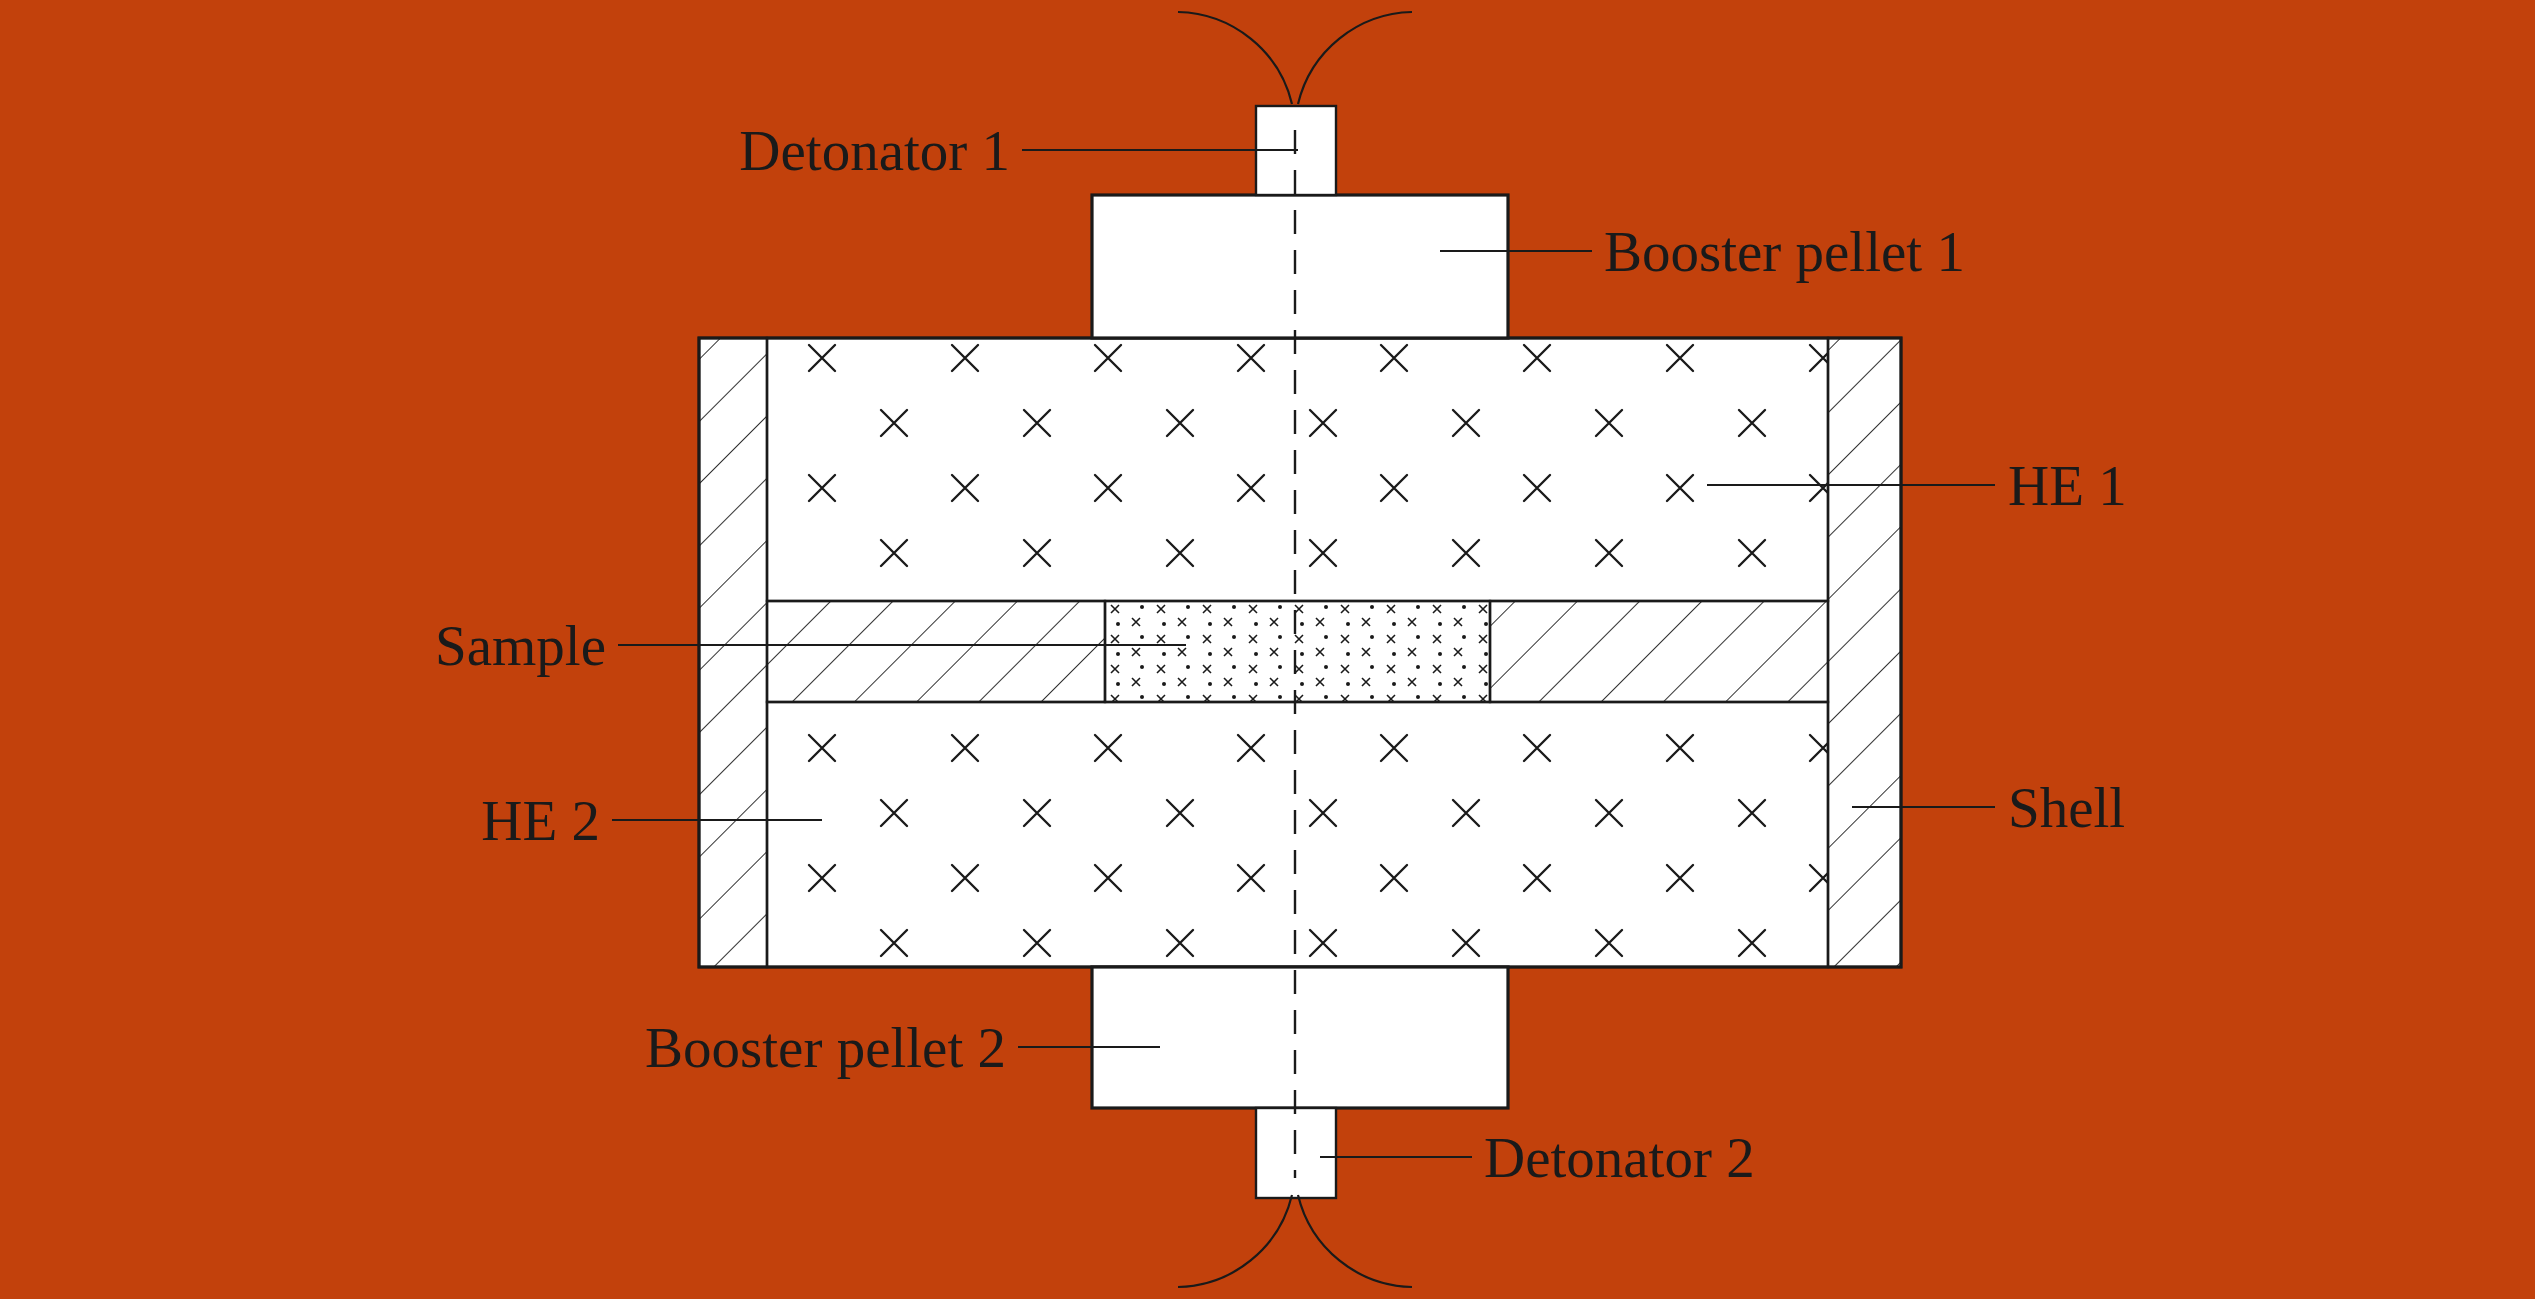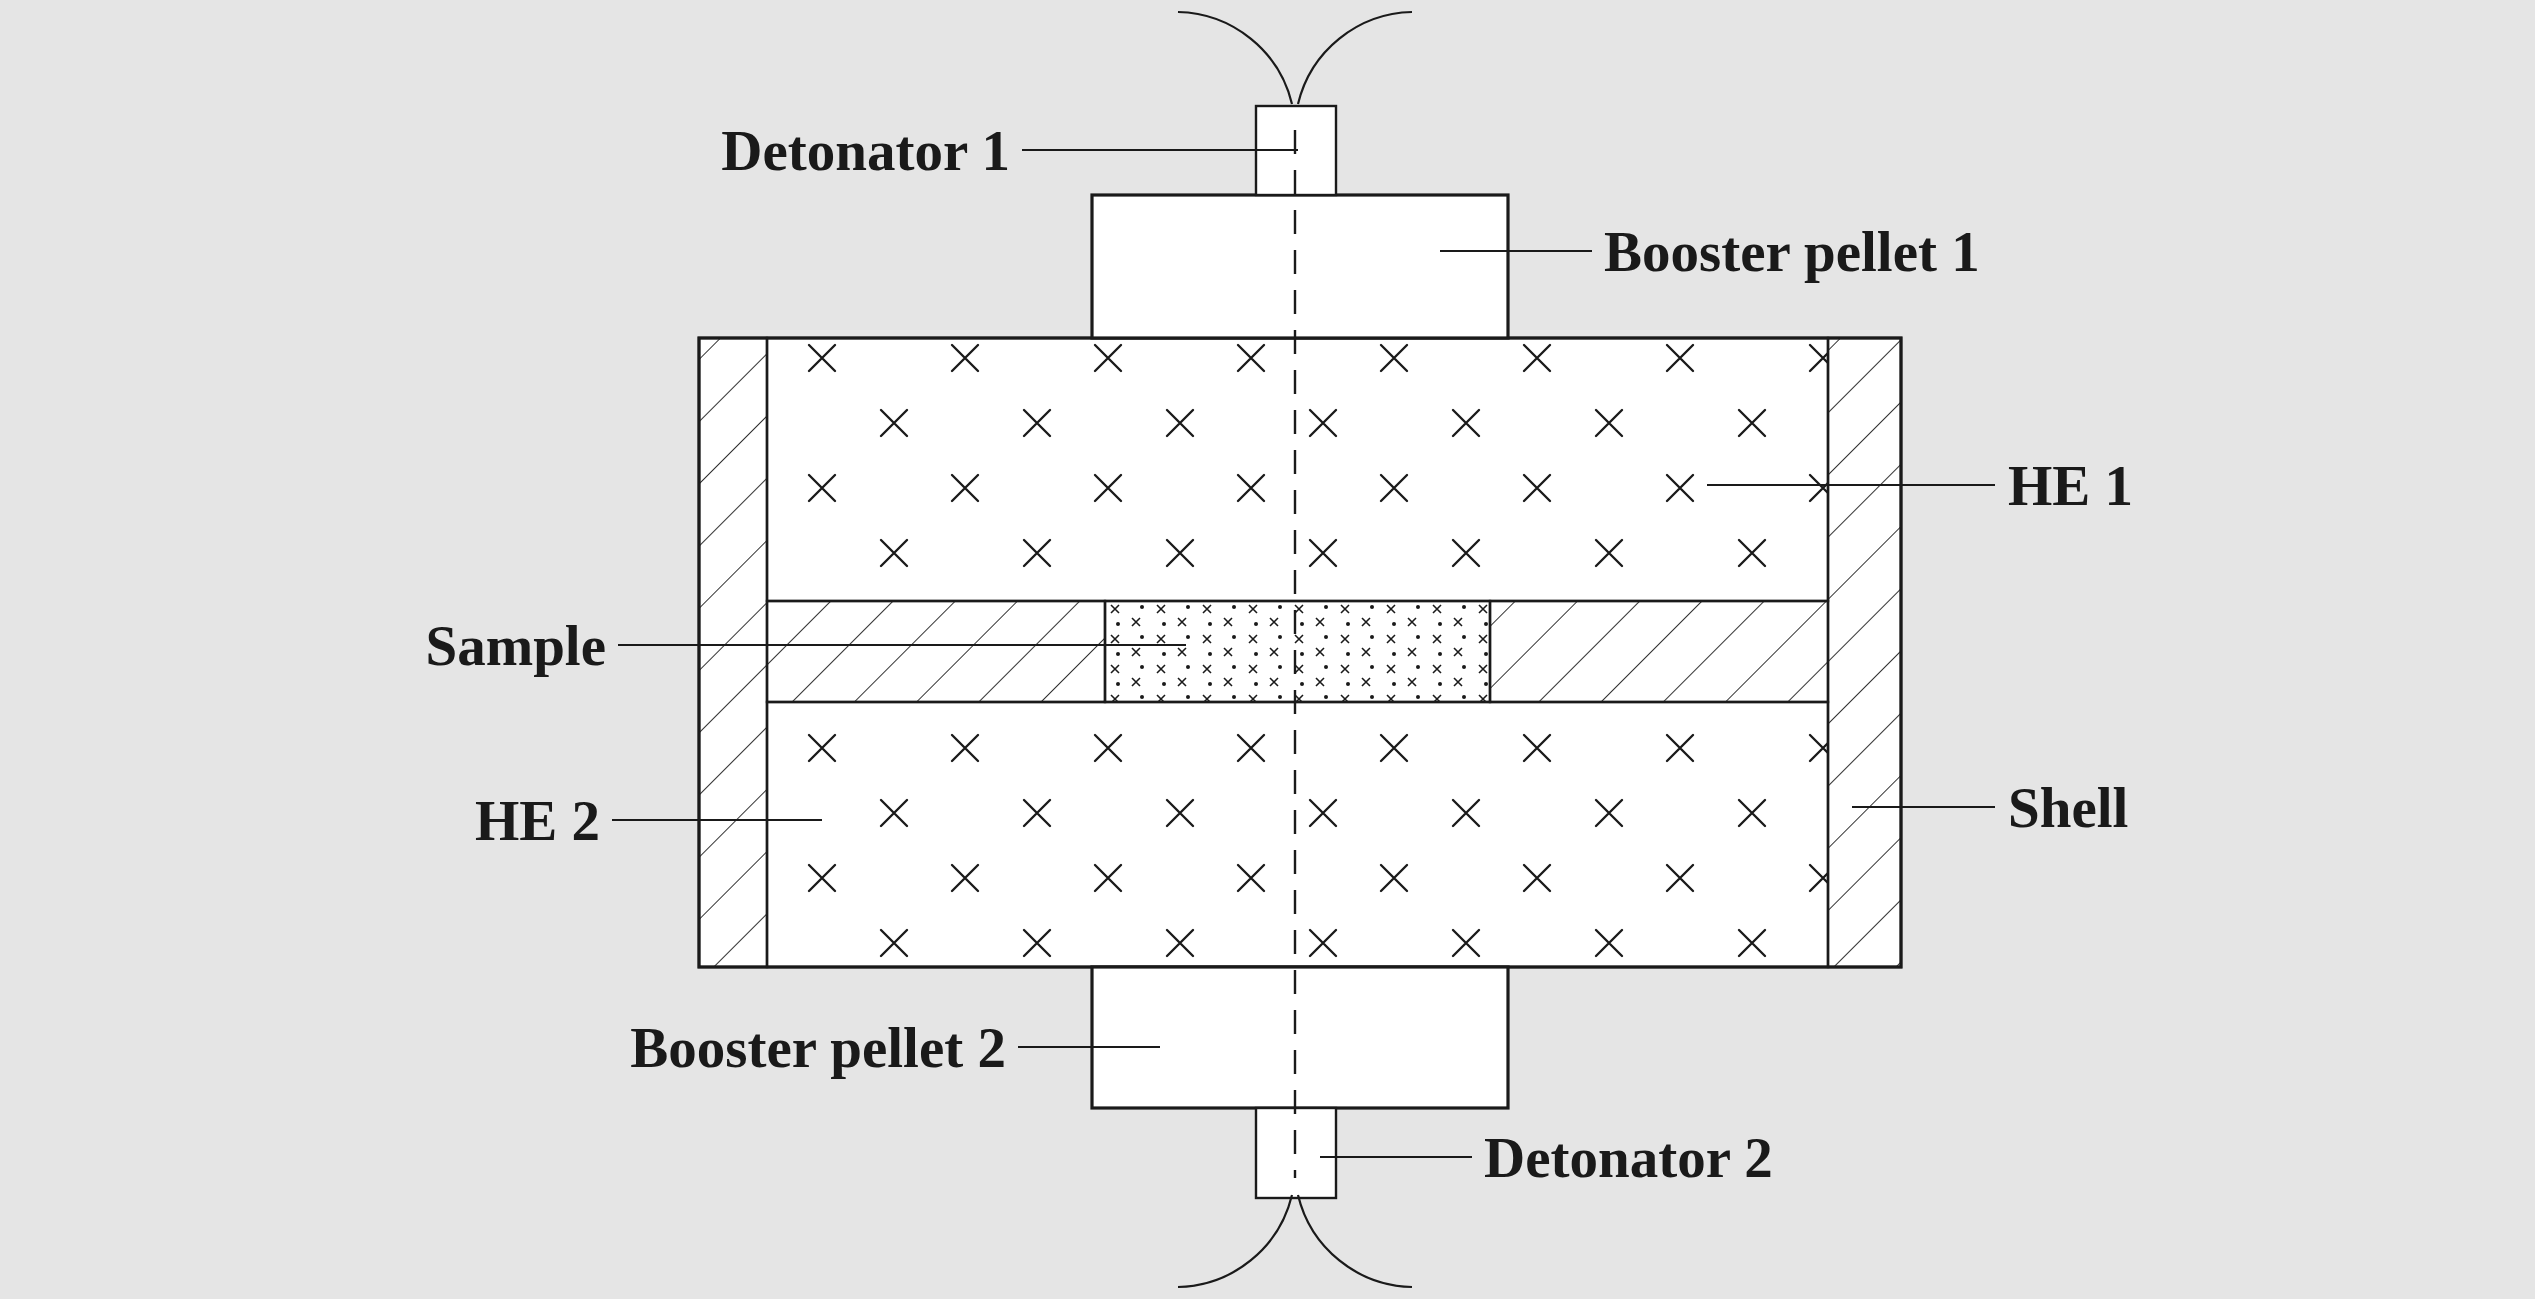--- a/index.html
+++ b/index.html
@@ -4,23 +4,22 @@
 <style>
   html, body {
     margin: 0;
     padding: 0;
     background: #ffffff;
   }
   .canvas {
     position: relative;
     width: 2535px;
     height: 1299px;
-    background: #e5e5e5;
+    background: #c2410c;
     overflow: hidden;
-    font-weight: bold;
   }
   .canvas svg {
     position: absolute;
     left: 0;
     top: 0;
     display: block;
   }
   .ln   { stroke: #1a1a1a; fill: none; }
   .thick{ stroke-width: 3.2; }
   .med  { stroke-width: 2.4; }

